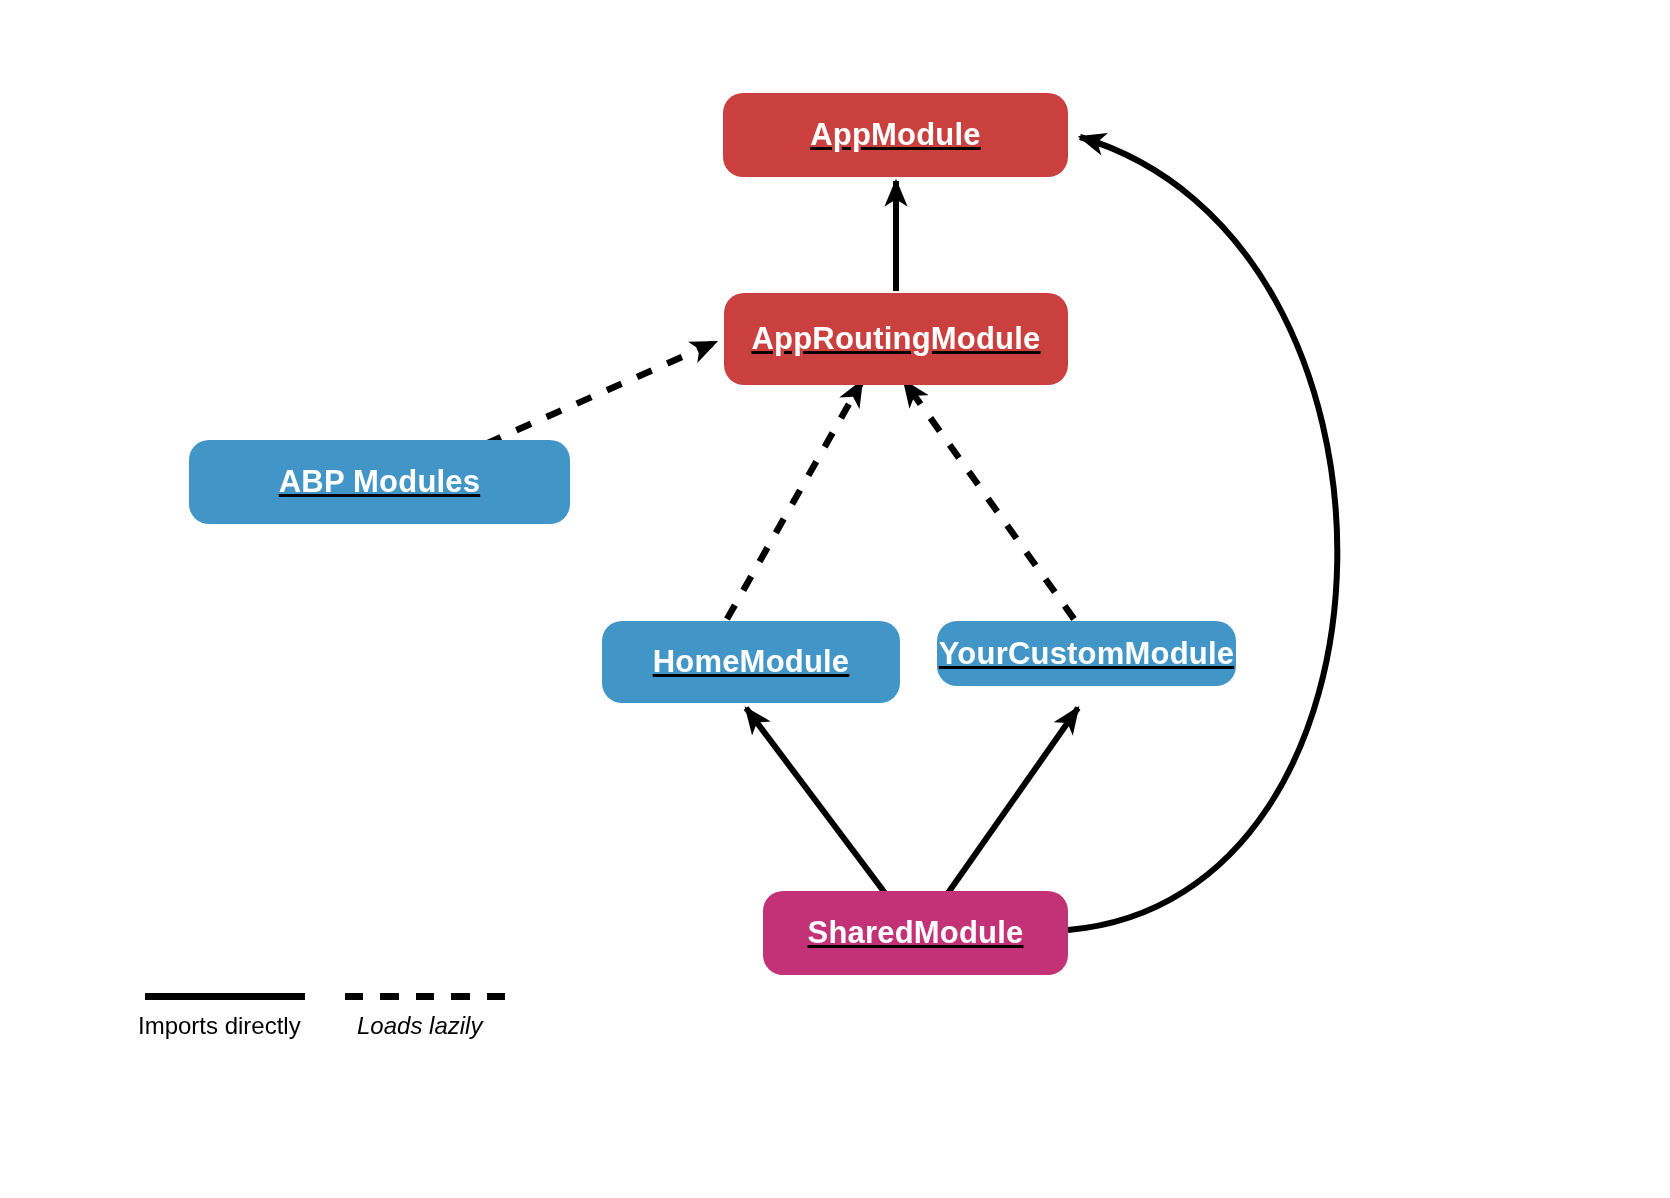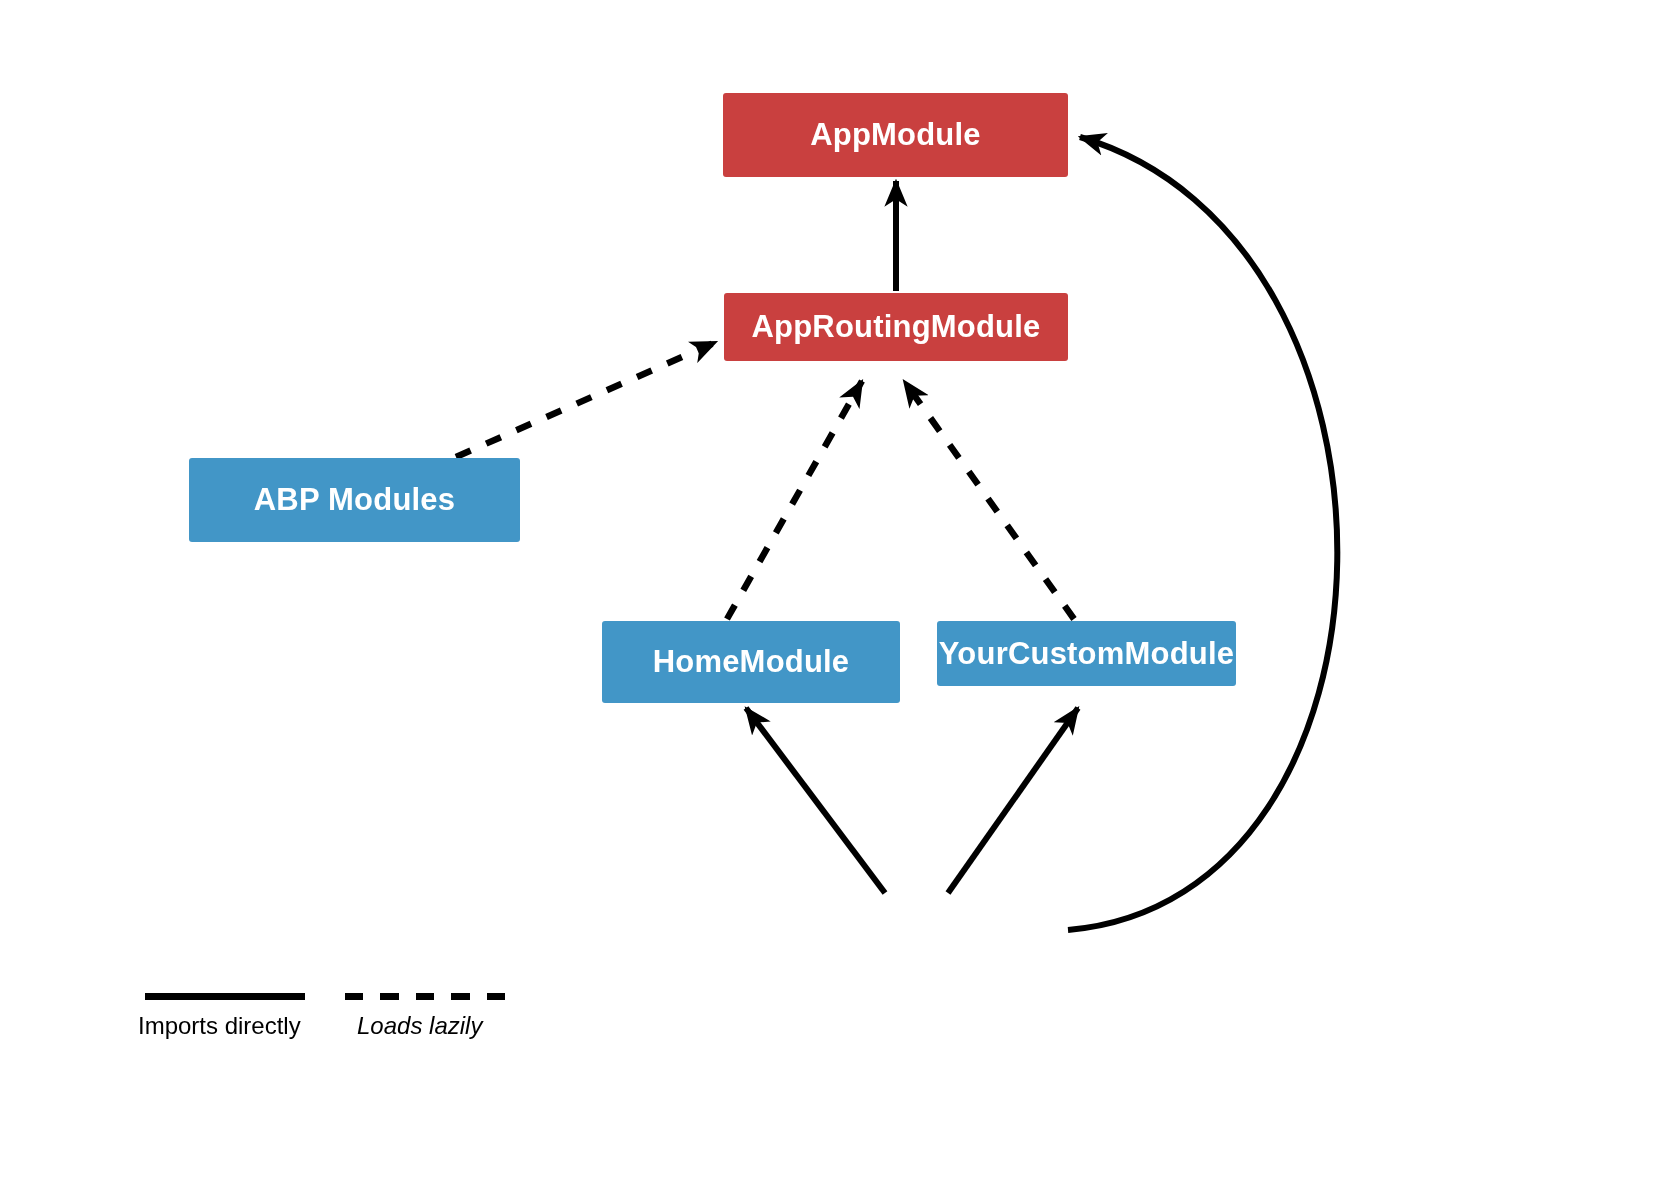--- a/index.html
+++ b/index.html
@@ -12,24 +12,25 @@
     overflow: hidden;
   }
   .edges { position: absolute; left: 0; top: 0; }
   .edge { fill: none; stroke: #000000; }
   .edge.solid  { stroke-width: 6; }
   .edge.dashed { stroke-width: 6.5; stroke-dasharray: 16 17; }
   .edge.curve  { stroke-width: 6; }
 
   .node {
     position: absolute;
-    border-radius: 3px;
+    border-radius: 20px;
     display: flex;
     align-items: center;
     justify-content: center;
+    text-decoration: underline;
   }
   .node-label {
     color: #ffffff;
     font-weight: bold;
     font-size: 31px;
     letter-spacing: 0.2px;
     white-space: nowrap;
   }
   
   .node.red     { background: #C9403F; }
@@ -73,36 +74,39 @@
 
     <path class="edge solid" d="M 948 893 L 1078 708" marker-end="url(#arrow)"></path>
 
     <path class="edge curve" d="M 1068 930 C 1420 900, 1430 240, 1080 137" marker-end="url(#arrow)"></path>
   </svg>
 
   <div class="node red" style="left: 723px; top: 93px; width: 345px; height: 84px; background: rgb(201, 64, 63);">
     <span class="node-label">AppModule</span>
   </div>
 
-  <div class="node red" style="left: 724px; top: 293px; width: 344px; height: 68px; background: rgb(201, 64, 63);">
+  <div class="node red" style="left: 724px; top: 293px; width: 344px; height: 92px; background: rgb(201, 64, 63);">
     <span class="node-label">AppRoutingModule</span>
   </div>
 
-  <div class="node blue" style="left: 189px; top: 458px; width: 331px; height: 84px; background: rgb(66, 150, 199);">
+  <div class="node blue" style="left: 189px; top: 440px; width: 381px; height: 84px; background: rgb(66, 150, 199);">
     <span class="node-label">ABP Modules</span>
   </div>
 
   <div class="node blue" style="left: 602px; top: 621px; width: 298px; height: 82px; background: rgb(66, 150, 199);">
     <span class="node-label">HomeModule</span>
   </div>
 
   <div class="node blue" style="left: 937px; top: 621px; width: 299px; height: 65px; background: rgb(66, 150, 199);">
     <span class="node-label">YourCustomModule</span>
   </div>
 
+  <div class="node magenta" style="left: 763px; top: 891px; width: 305px; height: 84px; background: rgb(195, 49, 119);">
+    <span class="node-label">SharedModule</span>
+  </div>
 
   <div class="legend-item" style="left:138px; top:993px;">
     <div class="swatch solid-swatch" style="margin-left:7px;"></div>
     <div class="legend-label">Imports directly</div>
   </div>
 
   <div class="legend-item" style="left:345px; top:993px;font-style:italic;">
     <div class="swatch dashed-swatch"></div>
     <div class="legend-label" style="margin-left:12px;">Loads lazily</div>
   </div>

